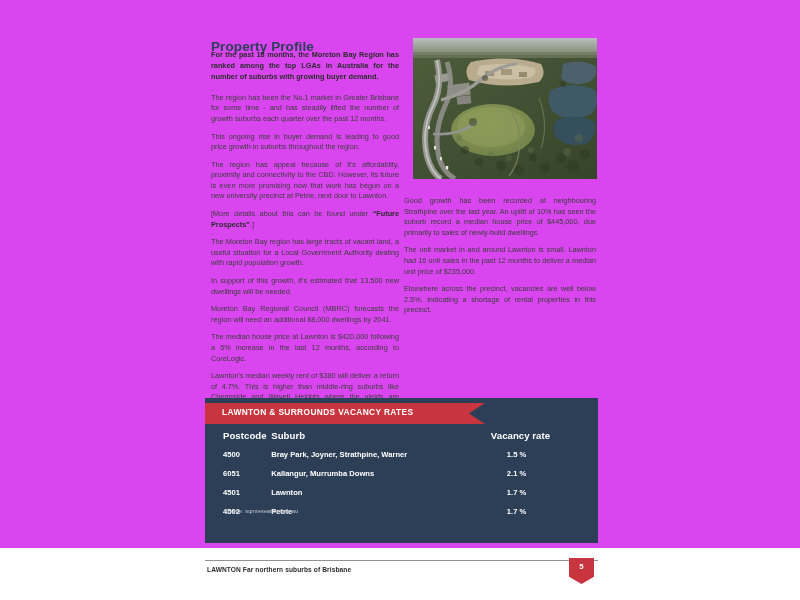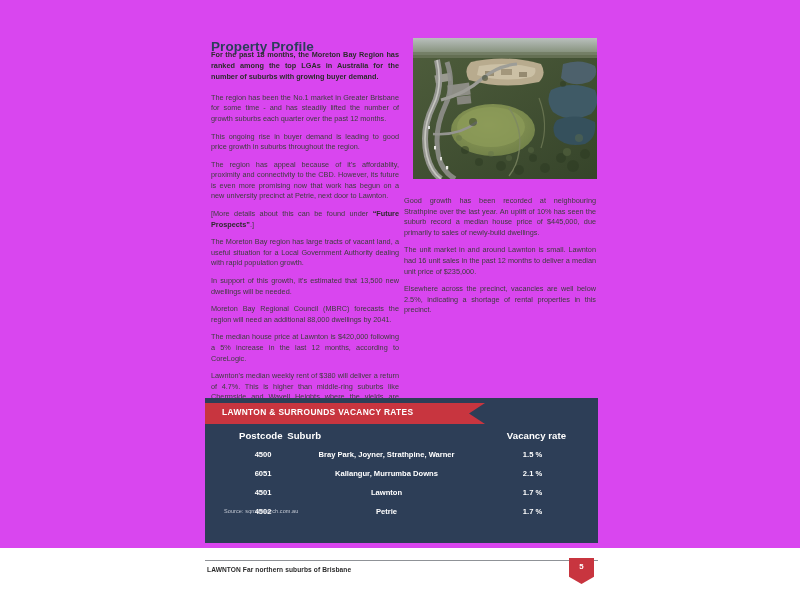--- a/index.html
+++ b/index.html
@@ -114,36 +114,36 @@
     left: 17px;
     top: 9px;
     font-size: 8.4px;
     font-weight: bold;
     color: #ffffff;
     letter-spacing: 0.35px;
   }
 
   #vacancy-table {
     position: absolute;
-    left: 34px;
+    left: 18px;
     top: 32px;
     width: 358px;
     border-collapse: collapse;
     color: #ffffff;
   }
   #vacancy-table th {
     text-align: left;
     font-size: 9.6px;
     font-weight: bold;
     padding: 0 0 9px 0;
     color: #ffffff;
     letter-spacing: 0.05px;
   }
   #vacancy-table td {
-    text-align: center;
+    text-align: left;
     font-size: 7.6px;
     font-weight: bold;
     padding: 0 0 10px 0;
     color: #ffffff;
   }
   #vacancy-table .c-postcode { width: 49px; }
   #vacancy-table .c-suburb   { width: 226px; }
   #vacancy-table .c-rate     { width: 83px; text-align: left; padding-left: 37px; }
   #vacancy-table th.c-rate   { padding-left: 21px; }
 

